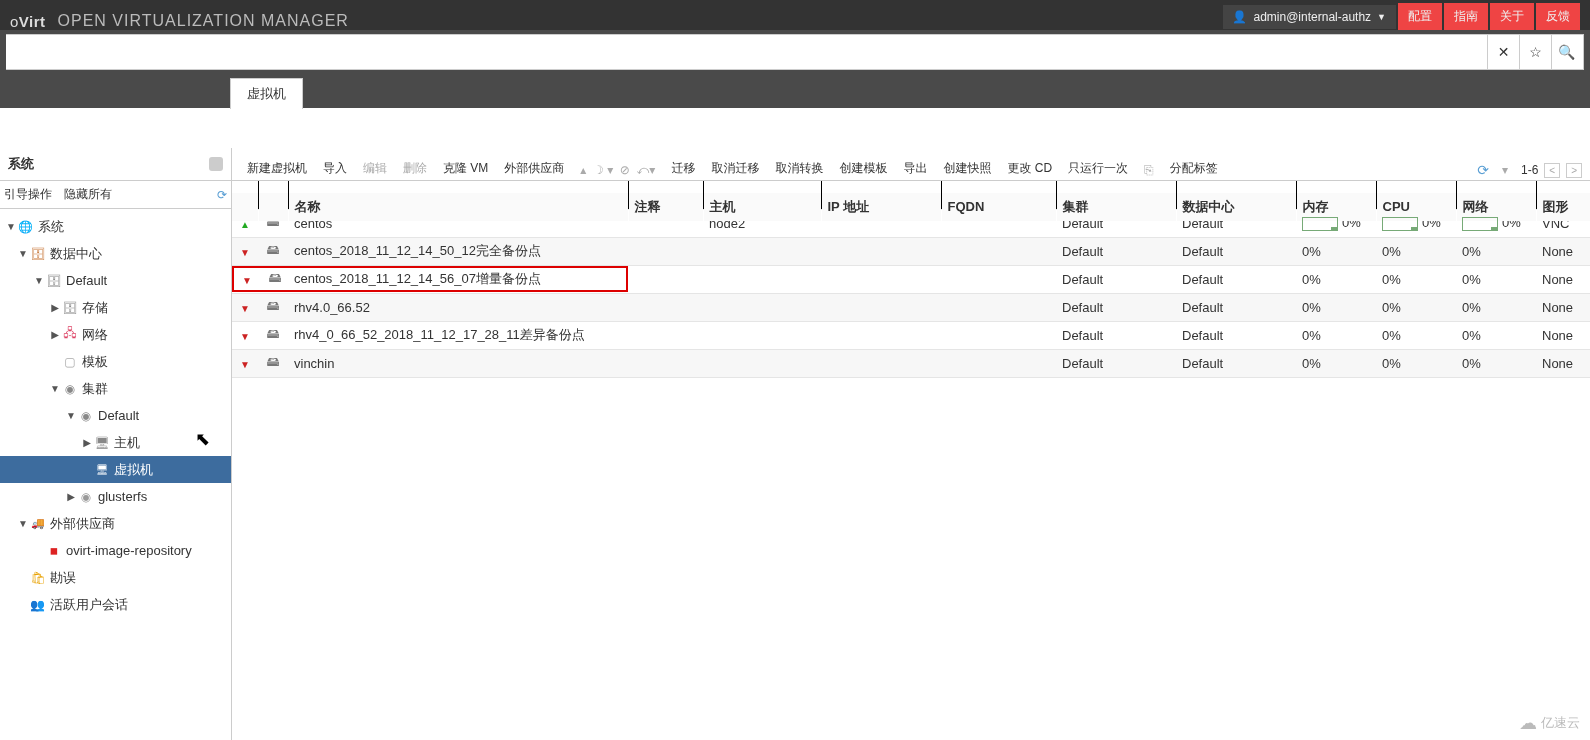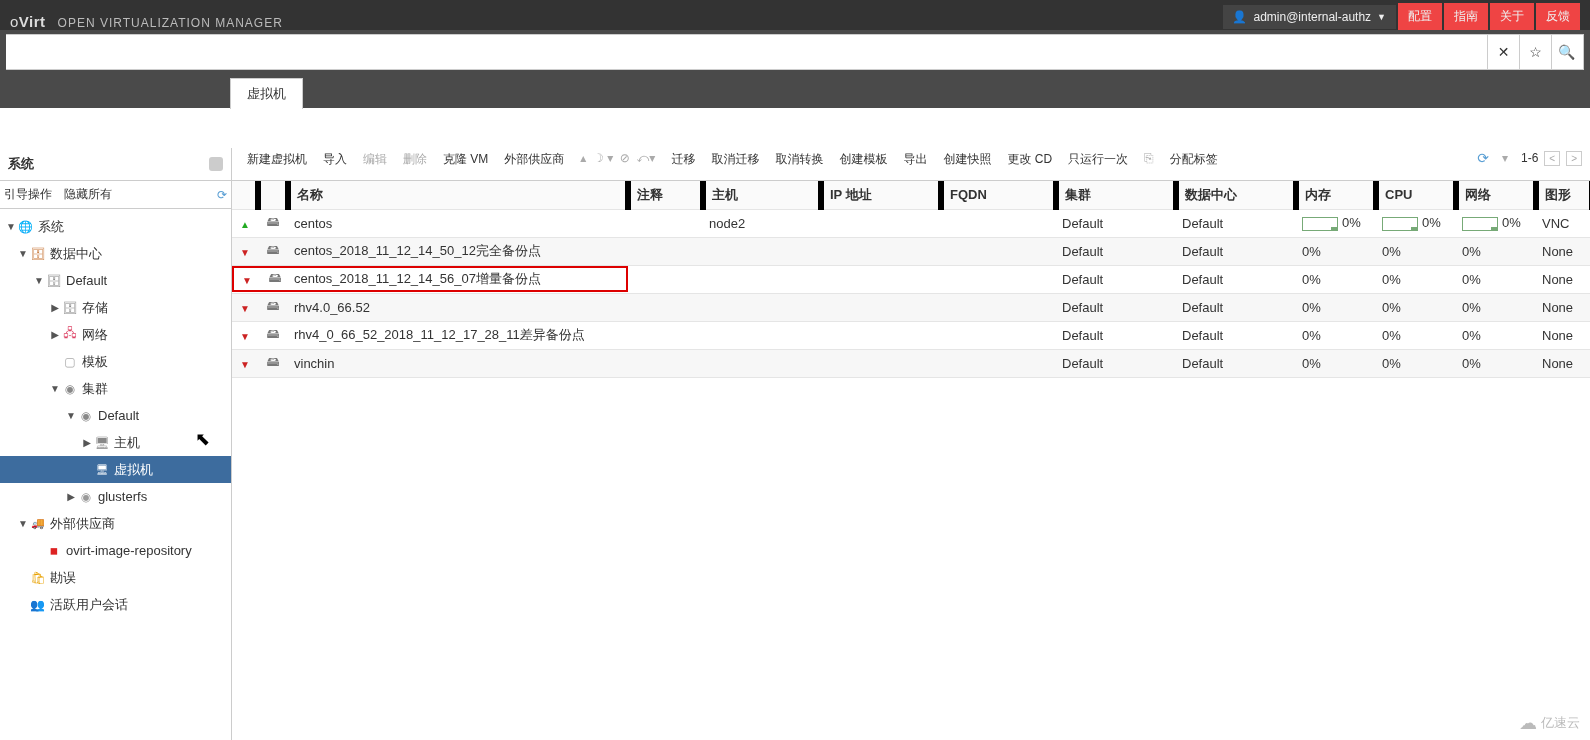--- a/index.html
+++ b/index.html
@@ -1,20 +1,20 @@
 <!DOCTYPE html>
 <html><head>
 <meta charset="utf-8">
 <style>
 * { box-sizing: border-box; margin: 0; padding: 0; font-family: Arial, "Microsoft YaHei", sans-serif; }
 body { width: 1590px; height: 740px; background: #fff; overflow: hidden; font-size: 13px; color: #333; }
 .topbar { height: 30px; background: #333; color: #ddd; display: flex; align-items: flex-end; padding: 0 10px; }
 .logo-ovirt { font-size: 15px; letter-spacing: 0.5px; margin-right: 12px; }
 .logo-ovirt b { font-weight: 700; }
-.logo-sub { font-size: 12px; letter-spacing: 1px; color: #bbb; }
+.logo-sub { font-size: 16px; letter-spacing: 1px; color: #bbb; }
 .topbar-right { margin-left: auto; display: flex; align-items: center; gap: 2px; }
 .topbar-right .nav-btn { background: #ef4444; color: #eee; padding: 5px 10px; font-size: 12px; cursor: pointer; }
 .user-box { background: #444; color: #eee; padding: 5px 10px; font-size: 12px; cursor: pointer; display: flex; align-items: center; gap: 6px; }
 .caret-down { font-size: 9px; }
 .searchrow { height: 44px; background: #4a4a4a; display: flex; align-items: center; padding: 6px; gap: 0; }
 .scope { background: #fff; border: 1px solid #ccc; height: 36px; width: 160px; display: flex; align-items: center; padding: 0 10px; font-size: 13px; }
 .query { flex: 1; height: 36px; border: 1px solid #ccc; border-left: none; background: #fff; display: flex; align-items: center; padding: 0 10px; }
 .btn-sq { width: 32px; height: 36px; border: 1px solid #ccc; border-left: none; background: #fff; display: flex; align-items: center; justify-content: center; cursor: pointer; font-size: 14px; }
 .secondrow { height: 34px; background: #4a4a4a; position: relative; }
 .tab-attached { position: absolute; left: 230px; top: 4px; background: #fff; border: 1px solid #ccc; border-bottom: none; padding: 6px 16px; font-size: 13px; cursor: pointer; }
@@ -35,30 +35,30 @@
 .ic-tmpl { color: #aaa; }
 .ic-cluster { color: #888; }
 .ic-host { color: #888; }
 .ic-vm { color: #fff; font-size:10px;}
 .ic-gluster { color: #999; }
 .ic-ext { font-size:11px;}
 .ic-img { color:#d22; font-size:10px;}
 .ic-err { color:#e8a100;}
 .ic-sess { color:#b07030;}
 .content { flex: 1; display: flex; flex-direction: column; overflow: hidden; }
-.toolbar { height: 33px; border-bottom: 1px solid #ccc; display: flex; align-items: flex-start; padding: 0 8px; gap: 2px; font-size: 12px; }
+.toolbar { height: 33px; border-bottom: 1px solid #ccc; display: flex; align-items: flex-end; padding: 0 8px; gap: 2px; font-size: 12px; }
 .tb-btn { padding: 3px 7px; color: #333; cursor: pointer; white-space: nowrap; }
 .tb-btn.dis { color: #aaa; cursor: default; }
 .tb-right { margin-left: auto; display: flex; align-items: center; gap: 6px; font-size: 12px; }
 .pg-btn { border:1px solid #ccc; padding:1px 4px; font-size:10px; color:#aaa; cursor:pointer;}
 .refresh-ic { color:#5a9fd4; font-size:14px; cursor:pointer;}
 .grid { flex: 1; overflow: auto; position: relative; }
 .grid table { border-collapse: collapse; width: 1360px; table-layout: fixed; }
 .grid th, .grid td { height: 28px; text-align: left; padding: 0 6px; font-size: 13px; border-bottom: 1px solid #e5e5e5; white-space: nowrap; overflow:hidden; }
-.grid th { border-right: 6px solid #000000; font-weight: 600; background: #fafafa; position:sticky; top:0;}
+.grid th { border-right: 1px solid #000000; font-weight: 600; background: #fafafa; position:sticky; top:12px;}
 .grid tr.alt td { background: #f7f7f7; }
 .status-up { color: #2a2; font-size: 10px; }
 .status-down { color: #c22; font-size: 10px; }
 .vm-ic { color: #777; font-size: 13px; }
 .redbox { border: 2px solid #d00; }
 .pct { text-align: right; padding-right: 10px; }
 .spark { display:inline-block; width:36px; height:14px; border:1px solid #7a7; position:relative; vertical-align:middle; margin-right:4px;}
 .spark::after{content:"";position:absolute;bottom:0;right:0;width:6px;height:3px;background:#7a7;}
 .watermark { position: fixed; right: 10px; bottom: 6px; color: #bbb; font-size: 13px; display:flex; align-items:center; gap:4px;}
 .watermark .cloud { font-size:18px;}

